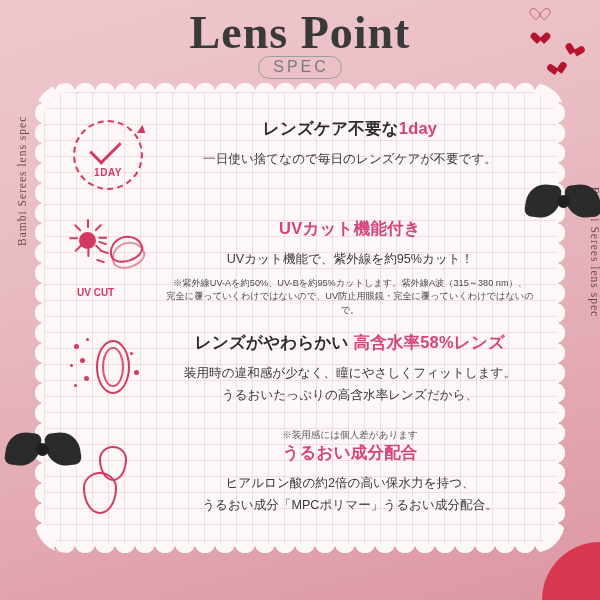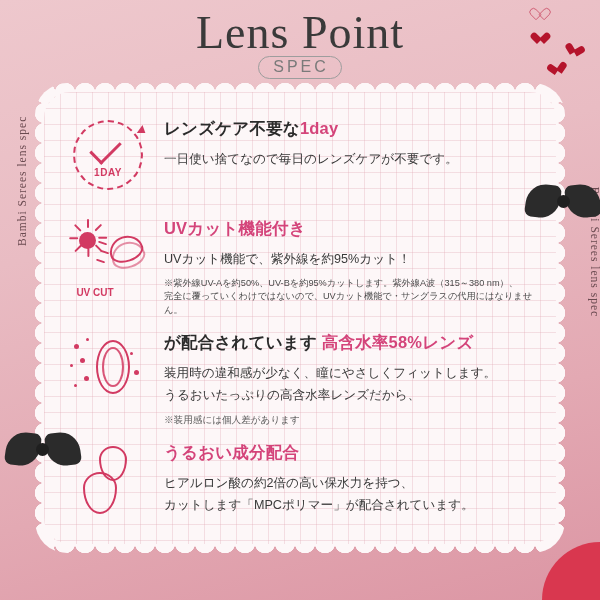--- a/index.html
+++ b/index.html
@@ -15,21 +15,21 @@
   .heart{position:absolute;width:14px;height:13px;}
   .heart:before,.heart:after{content:"";position:absolute;width:7px;height:11px;border-radius:7px 7px 0 0;background:#b5142c;}
   .heart:before{left:7px;transform:rotate(-45deg);transform-origin:0 100%;}
   .heart:after{left:7px;transform:rotate(45deg);transform-origin:100% 100%;}
   .heart.outline:before,.heart.outline:after{background:transparent;border:1.6px solid #cf5b72;}
 
   
   .title-wrap{position:absolute;top:8px;left:0;width:600px;text-align:center;}
   .title{
     font-family:"Liberation Serif", serif;
-    font-size:46px;letter-spacing:1px;color:#3a3a3a;font-weight:400;
+    font-size:46px;letter-spacing:1px;color:#3a3a3a;font-weight:700;
     line-height:1.08;
   }
   .title .lp{font-style:normal;}
   .spec-badge{
     display:inline-block;margin-top:-6px;
     font-size:16px;letter-spacing:3px;color:#7a7a7a;
     border:1px solid #9d9d9d;border-radius:12px;
     padding:1px 12px 2px 14px;background:transparent;
   }
 
@@ -70,29 +70,29 @@
   .ribbon .lobe{position:absolute;top:2px;width:34px;height:34px;background:#2b2b2b;}
   .ribbon .l1{left:0;border-radius:60% 20% 60% 20%;transform:rotate(8deg);}
   .ribbon .l2{right:0;border-radius:20% 60% 20% 60%;transform:rotate(-8deg);}
   .ribbon .knot{position:absolute;left:31px;top:13px;width:13px;height:13px;border-radius:50%;background:#1f1f1f;}
   .ribbon-right{right:0px;top:182px;}
   .ribbon-left{left:6px;top:430px;transform:scaleX(-1);}
 
   
   .row{position:absolute;display:flex;gap:14px;}
   .icon-col{width:84px;display:flex;align-items:flex-start;justify-content:center;padding-top:2px;}
-  .txt-col{flex:1;}
+  .txt-col{flex:1;text-align:center;}
   h3{
     margin:0 0 9px 0;font-size:16.5px;font-weight:700;color:#2b2b2b;
     letter-spacing:.2px;
   }
   h3 .hl{color:#d4447a;}
   p{margin:0;font-size:12.6px;line-height:1.72;color:#3a3a3a;}
   p.small{font-size:9.2px;line-height:1.5;color:#4a4a4a;}
-  p.note{font-size:9.6px;color:#5a5a5a;margin-top:6px;}
+  p.note{font-size:9.6px;color:#5a5a5a;margin-top:21px;}
 
   
   .ic-1day{position:relative;width:70px;height:70px;}
   .ic-1day .ring{
     position:absolute;inset:0;border-radius:50%;
     border:2.5px dashed #d23a62;
   }
   .ic-1day .check{
     position:absolute;left:18px;top:20px;width:26px;height:14px;
     border-left:3px solid #d23a62;border-bottom:3px solid #d23a62;
@@ -116,21 +116,21 @@
     position:absolute;right:4px;top:16px;width:30px;height:22px;
     border:2px solid #d23a62;border-radius:50% 50% 50% 50%/60% 60% 40% 40%;
     transform:rotate(-18deg);
   }
   .ic-uv .lens2{
     position:absolute;right:2px;top:22px;width:30px;height:22px;
     border:2px solid #d23a62;border-radius:50%/60% 60% 40% 40%;
     transform:rotate(-18deg);opacity:.55;
   }
   .ic-uv .dash{position:absolute;width:9px;height:2.2px;background:#d23a62;border-radius:2px;}
-  .ic-uv .lbl{position:absolute;left:0;bottom:-2px;width:52px;text-align:center;font-size:10px;font-weight:700;color:#d23a62;line-height:1.15;}
+  .ic-uv .lbl{position:absolute;left:8px;bottom:-2px;width:52px;text-align:left;font-size:10px;font-weight:700;color:#d23a62;line-height:1.15;}
 
   
   .ic-lens{position:relative;width:84px;height:64px;}
   .ic-lens .shape{
     position:absolute;left:30px;top:6px;width:30px;height:50px;
     border:2.2px solid #d23a62;border-radius:50%/50%;
   }
   .ic-lens .shape.in{left:36px;top:13px;width:18px;height:36px;opacity:.85;}
   .ic-lens .dot{position:absolute;width:5px;height:5px;border-radius:50%;background:#d23a62;}
   .ic-lens .dot.sm{width:3.4px;height:3.4px;}
@@ -201,58 +201,58 @@
           <div class="dash" style="left:27px;top:40px;transform:rotate(18deg);"></div>
           <div class="lens"></div>
           <div class="lens2"></div>
           <div class="lbl">UV CUT</div>
         </div>
       </div>
       <div class="txt-col">
         <h3><span class="hl">UVカット機能付き</span></h3>
         <p>UVカット機能で、紫外線を約95%カット！</p>
         <p class="small" style="margin-top:6px;">※紫外線UV-Aを約50%、UV-Bを約95%カットします。紫外線A波（315～380 nm）、</p>
-        <p class="small">完全に覆っていくわけではないので、UVカット機能で・サングラスの代用にはなりません。</p>
+        <p class="small">完全に覆っていくわけではないので、UV防止用眼鏡・完全に覆っていくわけではないので。</p>
       </div>
     </div>
 
     <div class="row" style="left:22px;top:240px;width:470px;">
       <div class="icon-col">
         <div class="ic-lens">
           <div class="shape"></div>
           <div class="shape in"></div>
           <div class="dot" style="left:8px;top:10px;"></div>
           <div class="dot sm" style="left:20px;top:4px;"></div>
           <div class="dot" style="left:14px;top:24px;"></div>
           <div class="dot sm" style="left:4px;top:30px;"></div>
           <div class="dot" style="left:18px;top:42px;"></div>
           <div class="dot sm" style="left:8px;top:50px;"></div>
           <div class="dot sm" style="left:64px;top:18px;"></div>
           <div class="dot" style="left:68px;top:36px;"></div>
         </div>
       </div>
       <div class="txt-col">
-        <h3><span>が配合されています </span><span class="hl">高含水率58%レンズ</span></h3>
+        <h3><span>レンズがやわらかい </span><span class="hl">高含水率58%レンズ</span></h3>
         <p>装用時の違和感が少なく、瞳にやさしくフィットします。</p>
         <p>うるおいたっぷりの高含水率レンズだから、</p>
         <p class="note">※装用感には個人差があります</p>
       </div>
     </div>
 
     <div class="row" style="left:22px;top:350px;width:470px;">
       <div class="icon-col">
         <div class="ic-drop">
           <div class="d d1"></div>
           <div class="d d2"></div>
         </div>
       </div>
       <div class="txt-col">
         <h3><span class="hl">うるおい成分配合</span></h3>
         <p>ヒアルロン酸の約2倍の高い保水力を持つ、</p>
-        <p>カットします「MPCポリマー」が配合されています。</p>
+        <p>うるおい成分「MPCポリマー」うるおい成分配合。</p>
       </div>
     </div>
   </div>
 
   <div class="ribbon ribbon-right">
     <div class="lobe l1"></div>
       <div class="lobe l2"></div>
       <div class="knot"></div>
   </div>
   <div class="ribbon ribbon-left">

